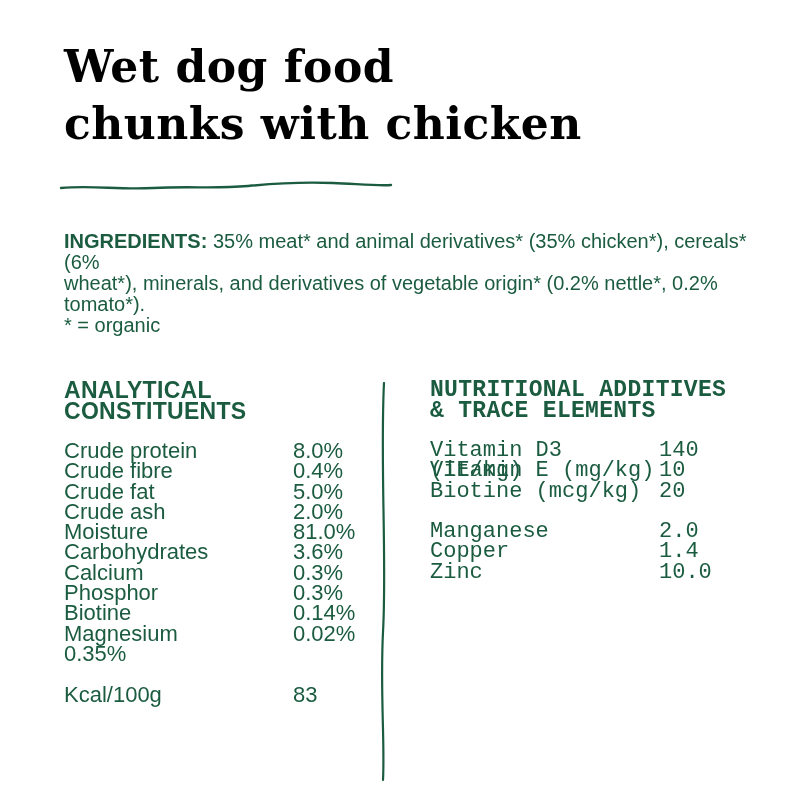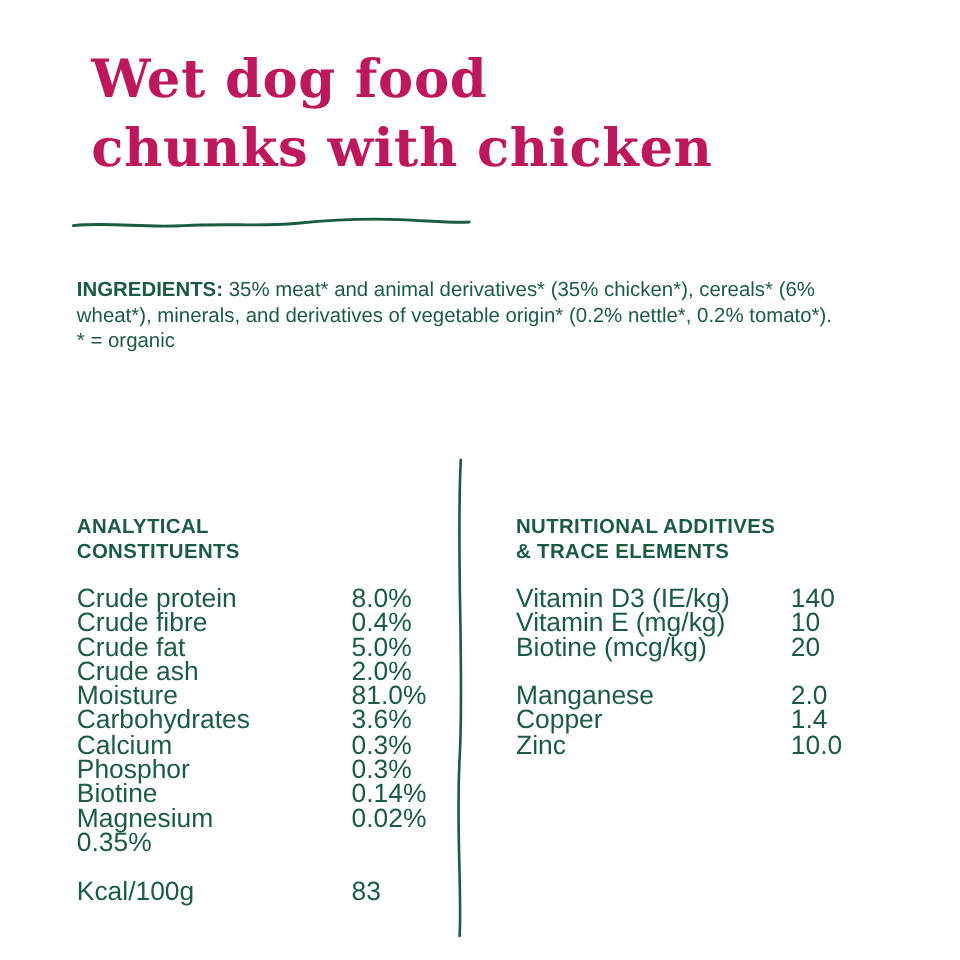--- a/index.html
+++ b/index.html
@@ -8,62 +8,61 @@
     background: #ffffff;
     position: relative;
     font-family: "Liberation Sans", sans-serif;
     color: #1b5c40;
     overflow: hidden;
   }
 
   
   .title {
     position: absolute;
-    left: 76px; top: 38px;
+    left: 64px; top: 38px;
     font-family: "DejaVu Serif", serif;
     font-weight: 700;
     font-size: 44px;
     line-height: 57px;
-    color: #be185d;
+    color: #000000;
     letter-spacing: 0.5px;
   }
 
   
   .title-underline {
     position: absolute;
     left: 58px; top: 176px;
     width: 336px; height: 18px;
   }
 
   
   .ingredients {
     position: absolute;
     left: 64px; top: 231px;
     width: 710px;
-    font-size: 17px;
+    font-size: 20px;
     line-height: 21px;
     margin: 0;
   }
   .ingredients strong { font-weight: 700; }
   .pre-line { white-space: pre-line; }
 
   
   .col {
     position: absolute;
     top: 380px;
   }
   .col-left  { left: 64px;  width: 300px; }
-  .col-right { left: 430px; width: 330px; }
+  .col-right { left: 430px; width: 330px; font-family: Liberation Mono, monospace; }
 
   .col-heading {
     font-weight: 700;
-    font-size: 17px;
+    font-size: 23px;
     line-height: 21px;
     letter-spacing: 0.3px;
-    margin-top: 48px;
   }
 
   .rows { margin-top: 19px; }
   .row {
     display: flex;
     height: 20.3px;
     font-size: 22px;
     line-height: 20.3px;
   }
   .row .label { width: 229px; flex: none; }

